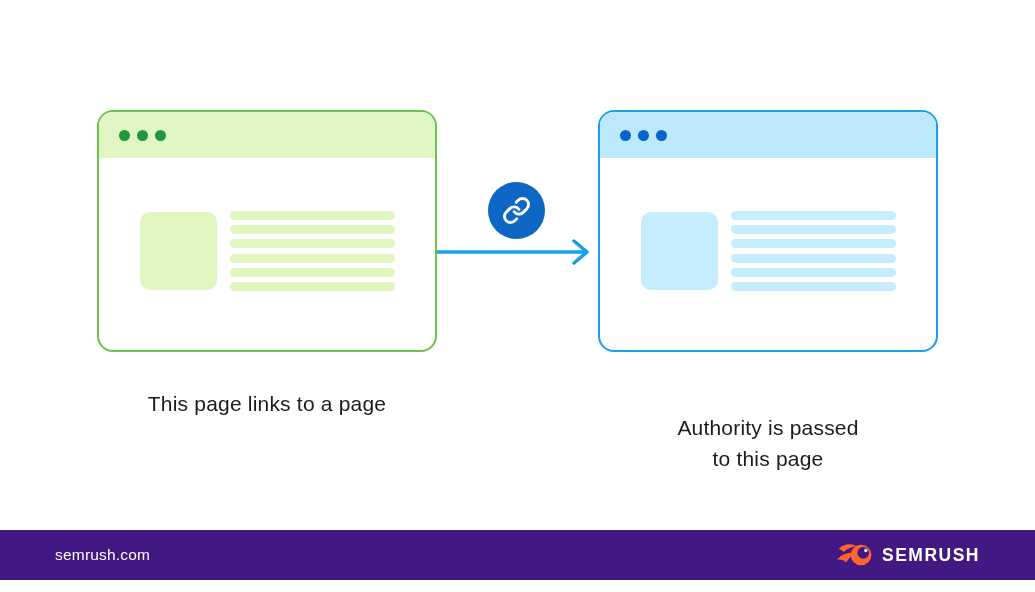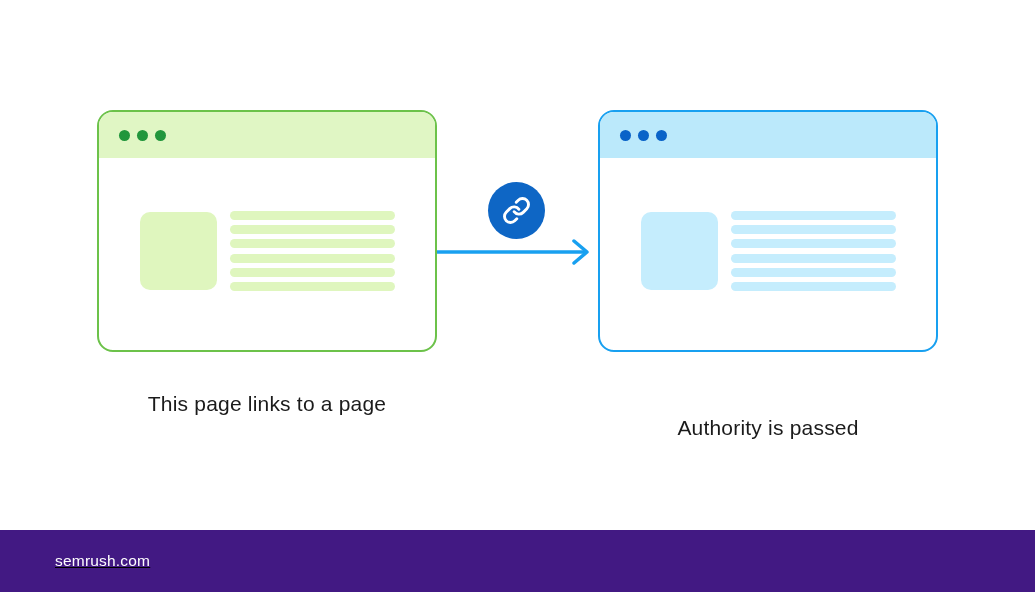--- a/index.html
+++ b/index.html
@@ -78,25 +78,24 @@
     text-align:center;
     font-size:21px;line-height:31px;
     color:var(--text-dark);
     letter-spacing:0.2px;
   }
   .caption.left{left:97px;}
   .caption.right{left:598px;margin-top:24px;}
 
   
   .footer{
-    position:absolute;left:0;top:530px;width:1035px;height:62px;
+    position:absolute;left:0;top:530px;width:1035px;height:50px;
     background:var(--footer-purple);
     display:flex;align-items:center;justify-content:space-between;
     padding:0 55px;
-    text-decoration:underline;
   }
   .site-url{color:#ffffff;font-size:15.5px;letter-spacing:0.2px;}
   .logo{display:flex;align-items:center;gap:8px;}
   .logo-text{
     color:#ffffff;font-size:17.5px;font-weight:bold;letter-spacing:1.5px;
   }
 </style>
 </head>
 <body>
 
@@ -145,18 +144,29 @@
       <div class="line"></div>
       <div class="line"></div>
     </div>
   </div>
 
   <div class="caption left">
     <div>This page links to a page</div>
   </div>
   <div class="caption right">
     <div>Authority is passed</div>
+    <div>to this page</div>
   </div>
 </div>
 
 <div class="footer">
   <span class="site-url">semrush.com</span>
+  <div class="logo">
+    <svg width="38" height="30" viewBox="0 0 44 34">
+      <path d="M3 10 C 9 4, 18 3, 24 7 C 19 7.5, 13 9.5, 9 13.5 C 7 11.5, 5 10.3, 3 10 Z" fill="var(--logo-orange)"></path>
+      <path d="M1 22.5 C 8 15, 16 13, 23 15.5 C 18 17.5, 14 21, 12 25.5 C 8 22.5, 4 22, 1 22.5 Z" fill="var(--logo-orange)"></path>
+      <circle cx="29" cy="17" r="12" fill="var(--logo-orange)"></circle>
+      <circle cx="31.5" cy="14.5" r="6.8" fill="var(--footer-purple)"></circle>
+      <circle cx="34.5" cy="11.8" r="2" fill="#ffffff" opacity="0.92"></circle>
+    </svg>
+    <span class="logo-text">SEMRUSH</span>
+  </div>
 </div>
 
 </body></html>

